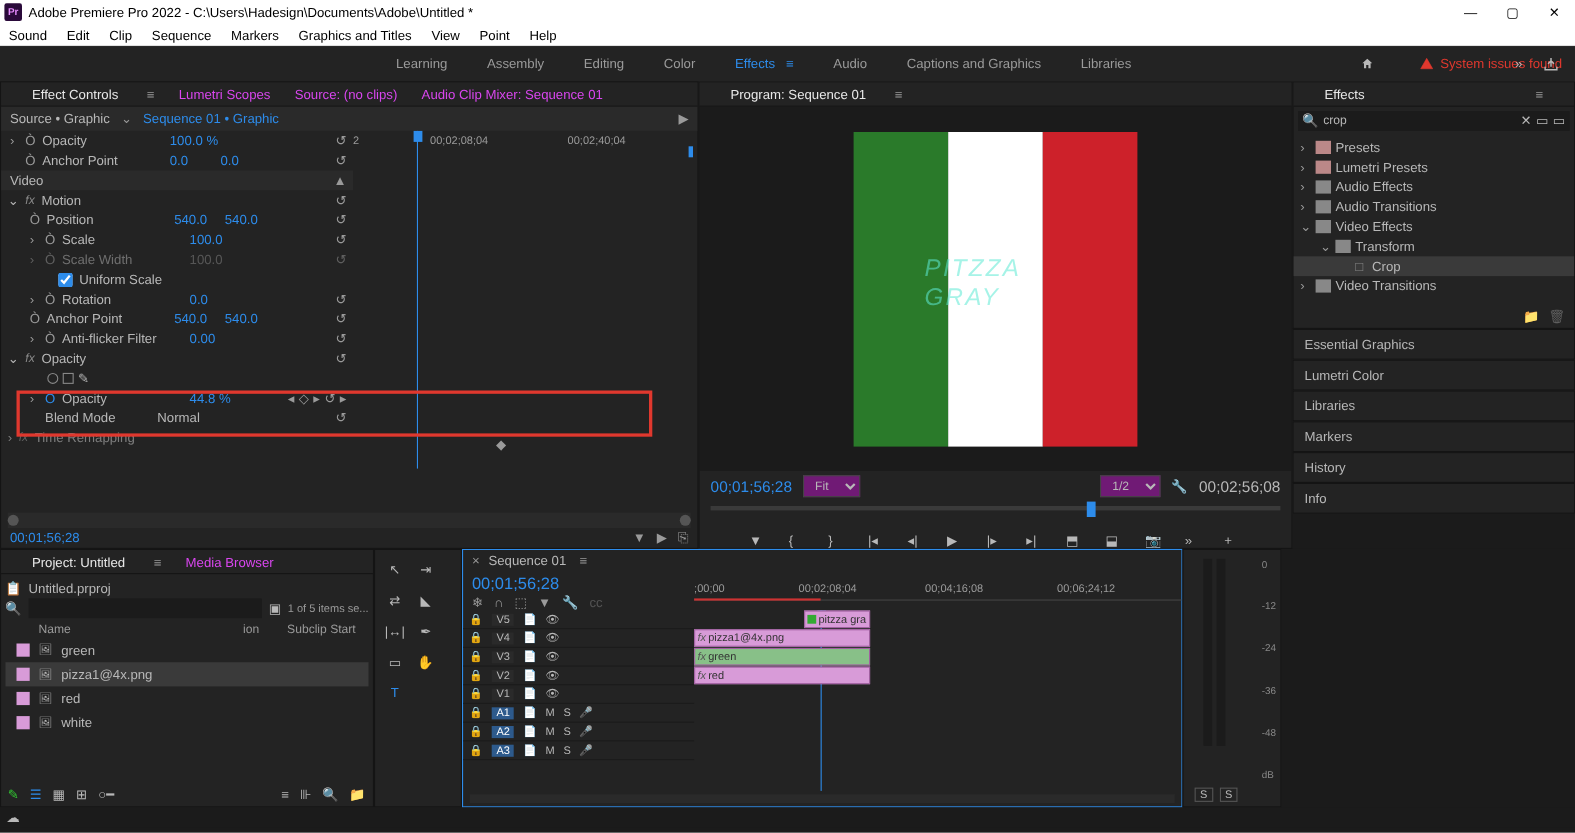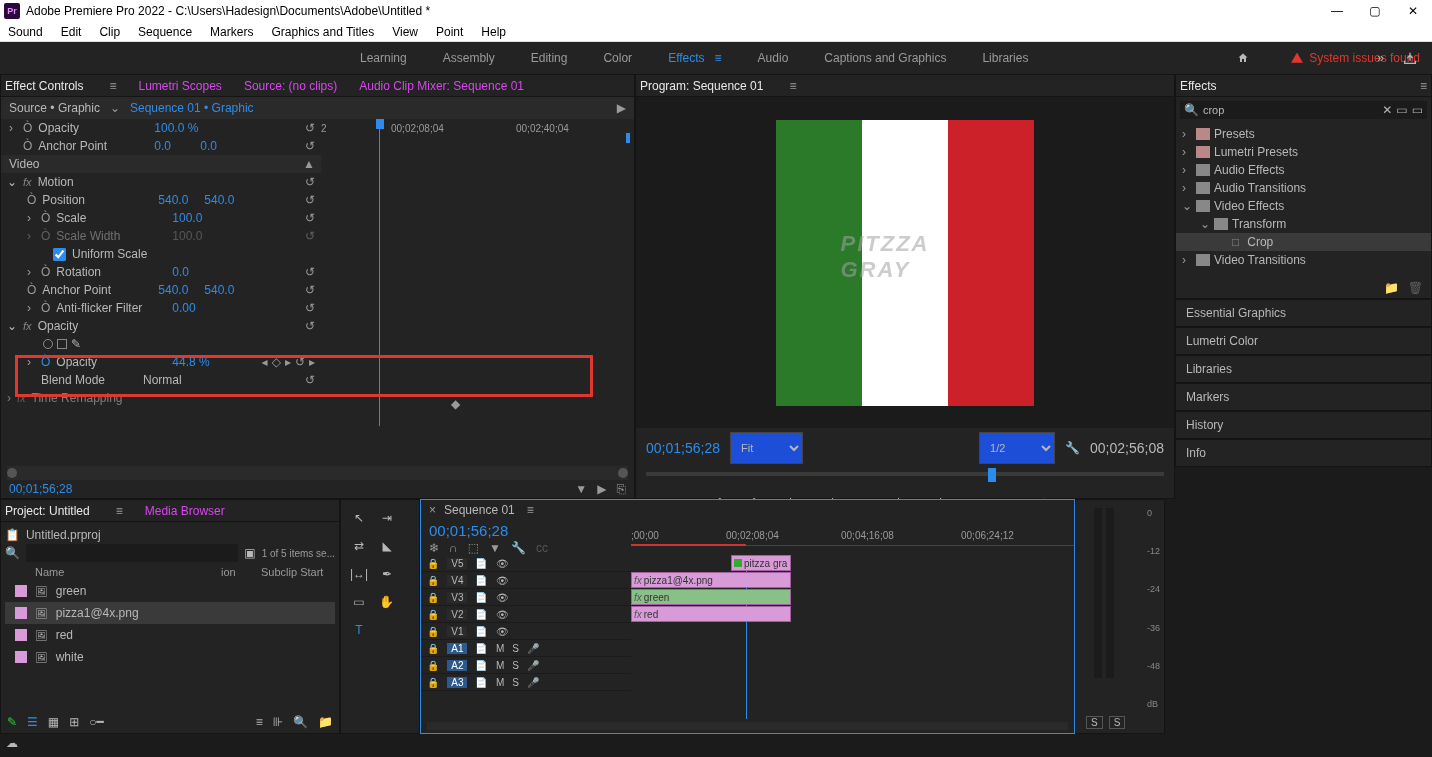--- a/index.html
+++ b/index.html
@@ -19,21 +19,21 @@
   .workspace-bar { height:32px; background:#232323; display:flex; align-items:center; padding:12px 12px; gap:12px; position:relative;justify-content:flex-end; }
   .warn { display:flex; align-items:center; gap:6px; color:#e0382e; margin-left:30px; }
   .ws-tabs { position:absolute; left:360px; display:flex; gap:36px; }
   .ws-tab { color:#9a9a9a; cursor:pointer; }
   .ws-tab.active { color:#2d8ceb; }
   .ws-tab.active::after { content:"≡"; margin-left:10px; color:#2d8ceb; }
   .ws-right { position:absolute; right:14px; display:flex; gap:18px; align-items:center; }
 
   .panel-row { display:flex; }
   .panel { background:#232323; border:1px solid #141414; }
-  .panel-tabs { height:22px; display:flex; align-items:center; gap:22px; padding:0 4px; background:#232323; border-bottom:1px solid #141414; }
+  .panel-tabs { height:22px; display:flex; align-items:center; gap:22px; padding:0 28px; background:#232323; border-bottom:1px solid #141414; }
   .ptab { color:#d946ef; cursor:pointer; font-size:12px; }
   .ptab.active { color:#e8e8e8; }
   .burger { color:#9a9a9a; margin-left:4px; }
 
   
   .ec-panel { width:635px; height:425px; display:flex; flex-direction:column; position:relative; }
   .ec-header { height:22px; display:flex; align-items:center; padding:0 8px; gap:10px; background:#2a2a2a; }
   .ec-src { color:#b8b8b8; }
   .ec-seq { color:#2d8ceb; }
   .ec-body { flex:1; display:flex; }
@@ -57,24 +57,24 @@
 
   .ec-footer { height:18px; display:flex; align-items:center; padding:0 8px; color:#2d8ceb; gap:10px; }
 
   
   .prog-panel { width:540px; height:425px; display:flex; flex-direction:column; }
   .prog-view { flex:1; display:flex; align-items:center; justify-content:center; background:#1b1b1b; }
   .flag { width:258px; height:286px; display:flex; position:relative; }
   .flag .g { flex:1; background:#2a7a2a; }
   .flag .w { flex:1; background:#fff; }
   .flag .r { flex:1; background:#cd212a; }
-  .flag .ov { position:absolute; top:48%; left:50%; transform:translate(-50%,-50%); color:#a3a3a3; font-family:Impact,sans-serif; font-size:22px; letter-spacing:2px; opacity:.55; font-style:italic;font-weight:bold; }
+  .flag .ov { position:absolute; top:48%; left:50%; transform:translate(-50%,-50%); color:#5eead4; font-family:Impact,sans-serif; font-size:22px; letter-spacing:2px; opacity:.55; font-style:italic; }
   .prog-ctrl { height:70px; padding:4px 10px; }
   .prog-tc { display:flex; align-items:center; gap:10px; }
-  .select-box { background:#1d4ed8; border:1px solid #444; color:#b8b8b8; font-size:11px; padding:1px 32px 1px 6px; height:32px; }
+  .select-box { background:#701a75; border:1px solid #444; color:#b8b8b8; font-size:11px; padding:1px 11px 1px 6px; height:20px; }
   .prog-scrub { height:20px; position:relative; margin:4px 0; }
   .prog-scrub .track { height:4px; background:#3a3a3a; margin-top:8px; position:relative; }
   .prog-scrub .ph { position:absolute; top:-4px; width:8px; height:14px; background:#2d8ceb; }
   .transport { display:flex; justify-content:center; gap:20px; align-items:center; }
   .tbtn { width:16px; height:16px; color:#b8b8b8; cursor:pointer; }
 
   
   .fx-panel { width:257px; height:425px; display:flex; flex-direction:column; }
   .fx-search { margin:4px; height:18px; background:#1b1b1b; display:flex; align-items:center; padding:0 4px; gap:4px; }
   .fx-search input { flex:1; background:transparent; border:none; color:#b8b8b8; outline:none; font-size:11px; }

